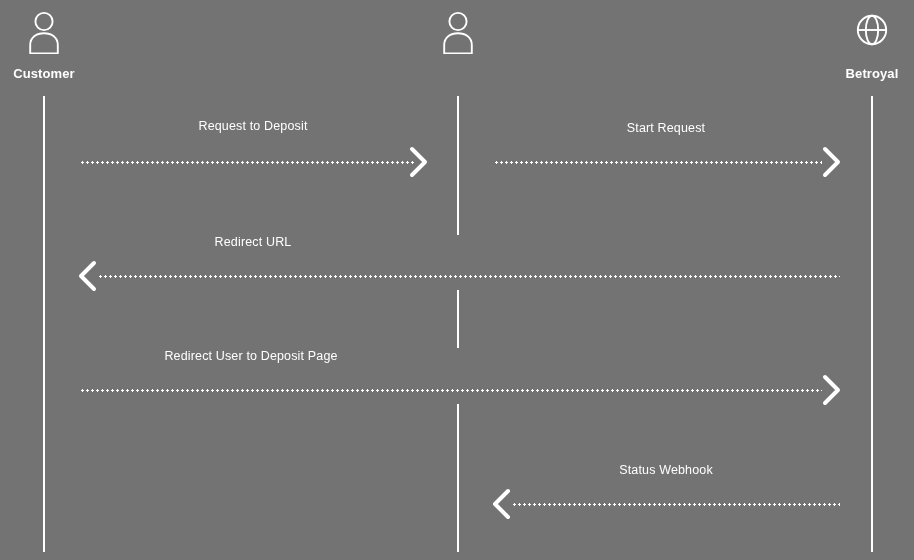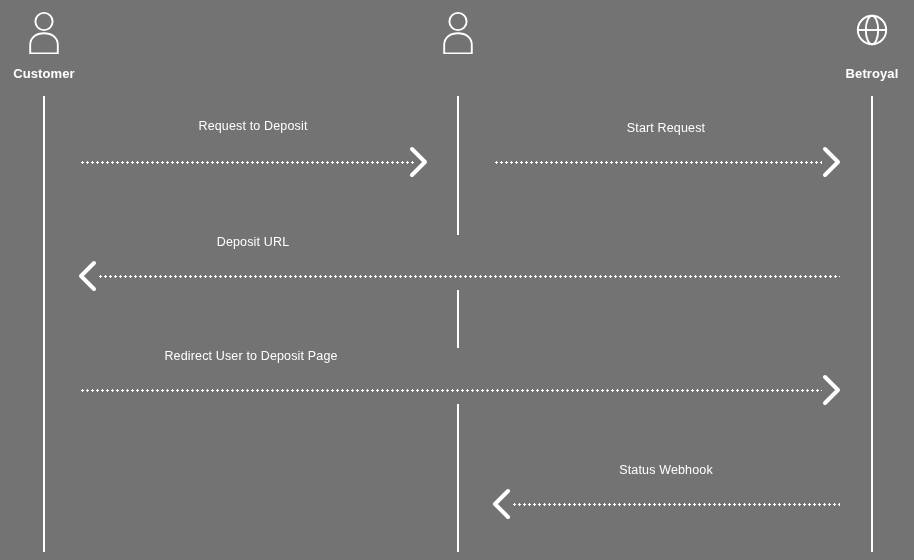--- a/index.html
+++ b/index.html
@@ -128,21 +128,21 @@
   </div>
 
   <div class="msg-label" style="left:666px; top:121px;">Start Request</div>
   <div class="msg-line" style="left:494px; top:161px; width:328px;"></div>
   <div class="arrowhead" style="left:821px; top:162px;">
     <svg width="20" height="32" viewBox="0 0 20 32" fill="none" stroke="#ffffff" stroke-width="4" stroke-linecap="round" stroke-linejoin="round">
       <polyline points="4,3 17,16 4,29"></polyline>
     </svg>
   </div>
 
-  <div class="msg-label" style="left:253px; top:235px;">Deposit URL</div>
+  <div class="msg-label" style="left:253px; top:235px;">Redirect URL</div>
   <div class="msg-line" style="left:98px; top:275px; width:742px;"></div>
   <div class="arrowhead" style="left:78px; top:276px;">
     <svg width="20" height="32" viewBox="0 0 20 32" fill="none" stroke="#ffffff" stroke-width="4" stroke-linecap="round" stroke-linejoin="round">
       <polyline points="16,3 3,16 16,29"></polyline>
     </svg>
   </div>
 
   <div class="msg-label" style="left:251px; top:349px;">Redirect User to Deposit Page</div>
   <div class="msg-line" style="left:80px; top:389px; width:742px;"></div>
   <div class="arrowhead" style="left:821px; top:390px;">

